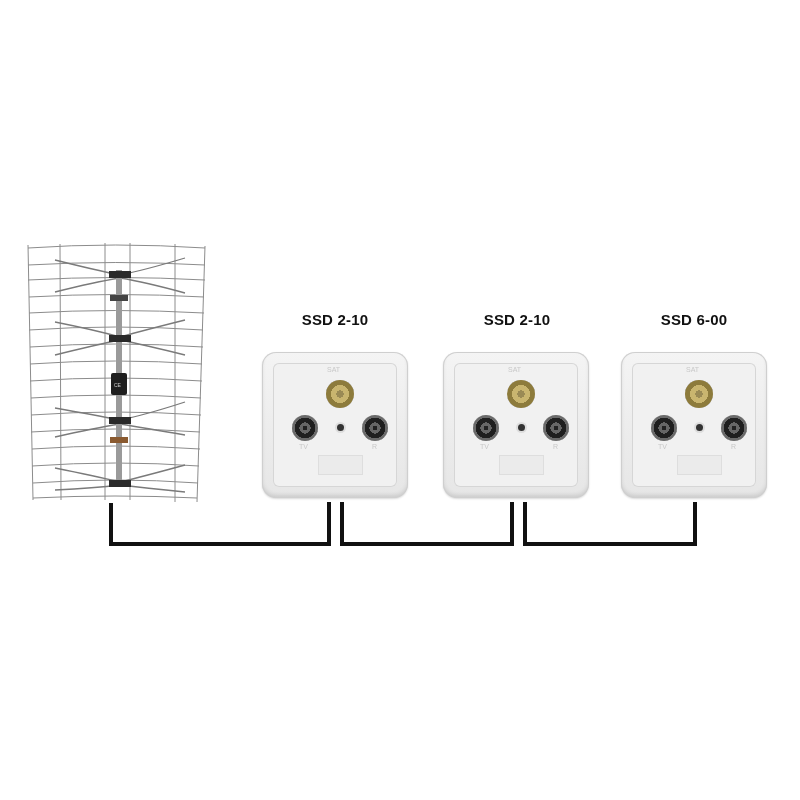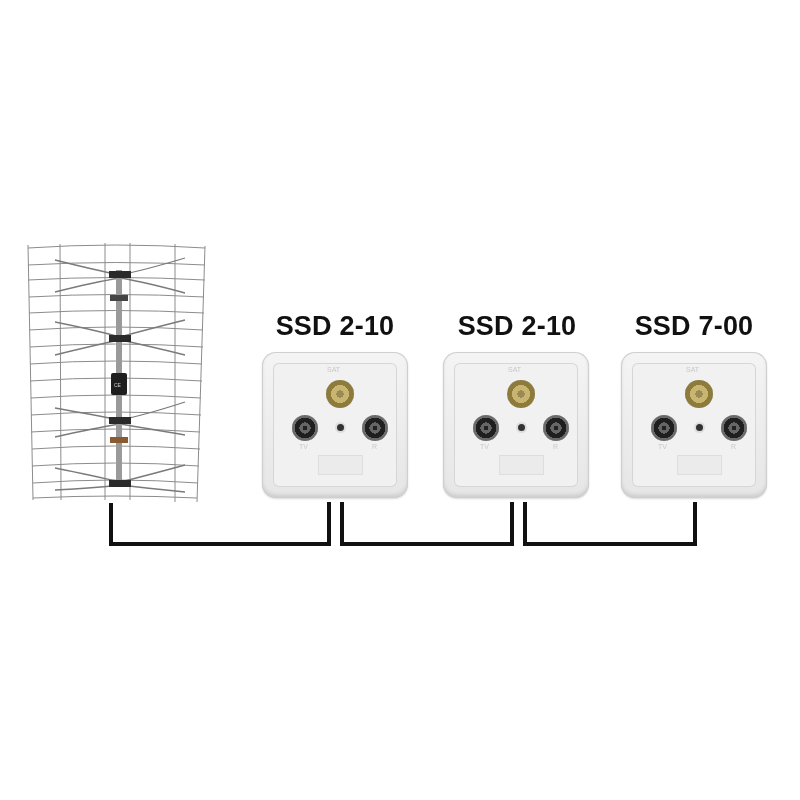--- a/index.html
+++ b/index.html
@@ -1,18 +1,18 @@
 <!DOCTYPE html>
 <html><head>
 <meta charset="utf-8">
 <style>
   html,body{margin:0;padding:0;background:#fff;}
   body{width:800px;height:800px;position:relative;overflow:hidden;font-family:"Liberation Sans",sans-serif;}
   .abs{position:absolute;}
-  .label{position:absolute;font-weight:bold;font-size:27px;color:#111;width:160px;text-align:center;letter-spacing:0.2px;}
+  .label{position:absolute;font-weight:bold;font-size:15px;color:#111;width:160px;text-align:center;letter-spacing:0.2px;}
   .socket{position:absolute;width:146px;height:146px;border-radius:14px;
     background:linear-gradient(180deg,#f4f4f4 0%,#e6e6e6 100%);
     box-shadow:inset 0 0 0 1px #cfcfcf,inset 0 -3px 4px rgba(0,0,0,0.12),0 1px 2px rgba(0,0,0,0.15);}
   .socket .inner{position:absolute;left:11px;top:11px;right:11px;bottom:11px;border-radius:6px;
     background:#f1f1f1;box-shadow:inset 0 0 0 1px #d6d6d6;}
   .sat{position:absolute;left:53px;top:17px;width:28px;height:28px;border-radius:50%;
     background:radial-gradient(circle at 50% 50%,#9a8a55 0 18%,#c9b56f 19% 45%,#8d7b3c 46% 70%,#5a4e2a 71% 100%);}
   .coax{position:absolute;top:52px;width:26px;height:26px;border-radius:50%;
     background:radial-gradient(circle,#222 0 12%,#666 13% 30%,#1f1f1f 31% 55%,#6a6a6a 56% 70%,#2a2a2a 71% 100%);}
   .dot{position:absolute;left:64px;top:61px;width:7px;height:7px;border-radius:50%;background:#333;box-shadow:0 0 0 2px #ddd;}
@@ -69,21 +69,21 @@
     <rect x="86" y="133" width="16" height="22" rx="2" fill="#1e1e1e"></rect>
     <text x="89" y="147" font-size="5" fill="#ccc" font-family="Liberation Sans, sans-serif">CE</text>
     <rect x="84" y="177" width="22" height="7" fill="#2a2a2a"></rect>
     <rect x="85" y="197" width="18" height="6" fill="#8a5a30"></rect>
     <rect x="84" y="240" width="22" height="7" fill="#2a2a2a"></rect>
   </svg>
 </div>
 
 <div class="label" style="left:255px;top:311px;">SSD 2-10</div>
 <div class="label" style="left:437px;top:311px;">SSD 2-10</div>
-<div class="label" style="left:614px;top:311px;">SSD 7-00</div>
+<div class="label" style="left:614px;top:311px;">SSD 6-00</div>
 
 <div class="socket" style="left:262px;top:352px;">
   <div class="inner">
     <span class="tiny" style="left:54px;top:3px;">SAT</span>
     <div class="sat"></div>
     <div class="coax" style="left:19px;"></div>
     <div class="dot"></div>
     <div class="coax" style="left:89px;"></div>
     <span class="tiny" style="left:26px;top:80px;">TV</span>
     <span class="tiny" style="left:99px;top:80px;">R</span>

